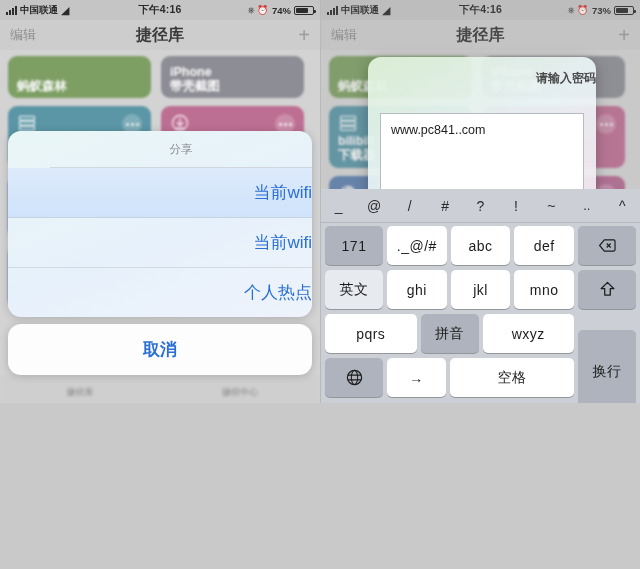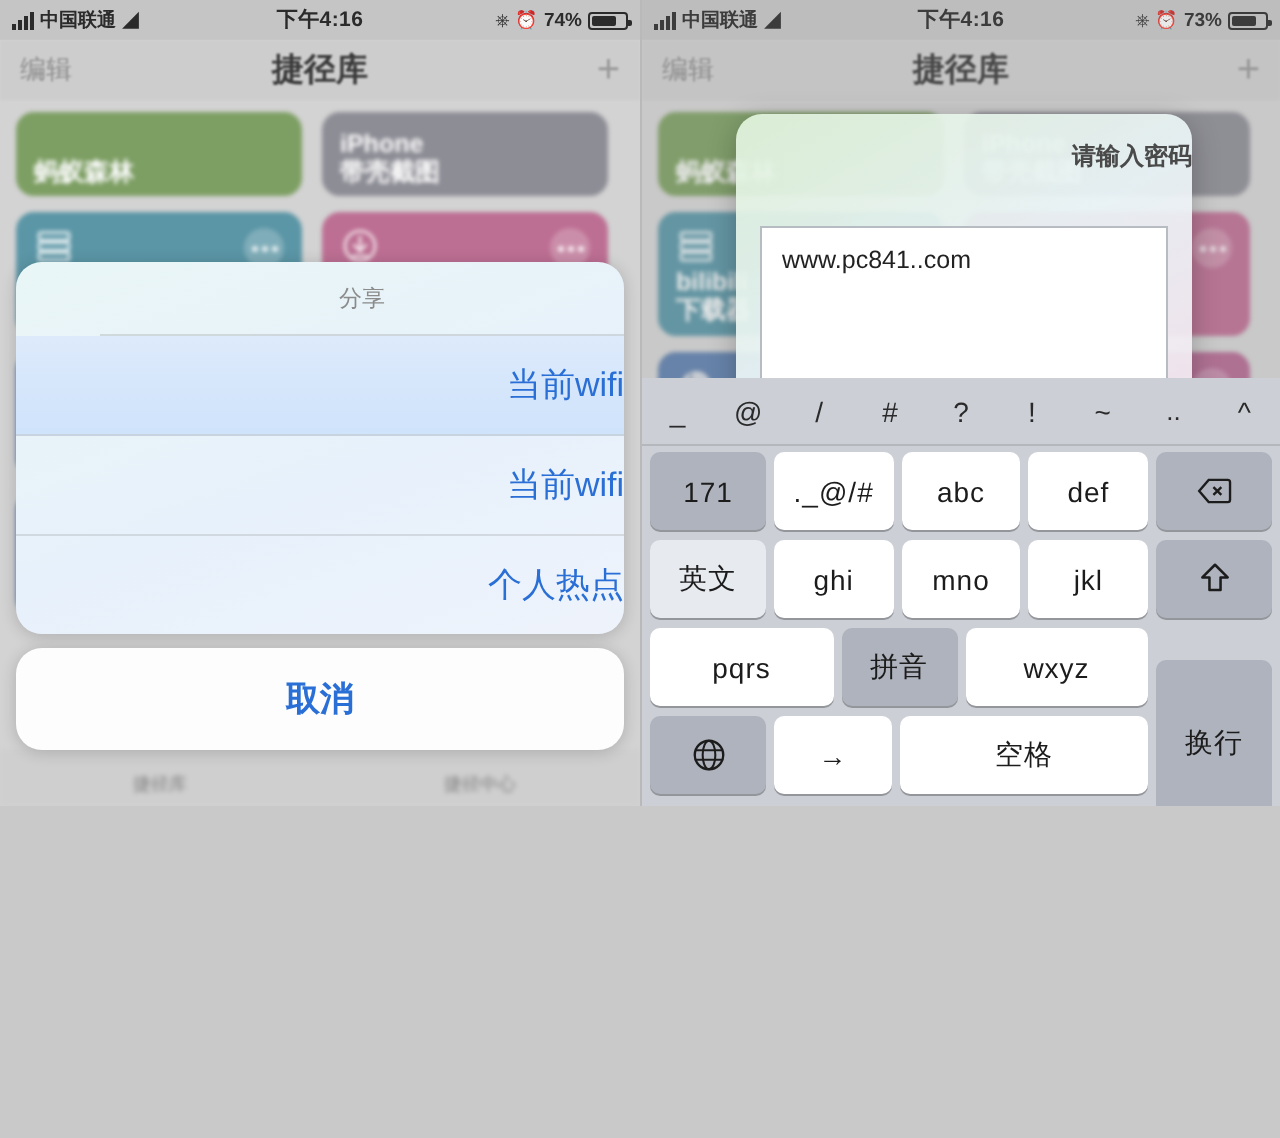--- a/index.html
+++ b/index.html
@@ -411,22 +411,22 @@
           <div class="key fn narrow">
             <svg class="icon-g" viewBox="0 0 24 24">
                 <path d="M8 5h12a1.5 1.5 0 011.5 1.5v11A1.5 1.5 0 0120 19H8L2 12z" fill="none" stroke="#1c1c1c" stroke-width="1.5"></path>
                 <path d="M11 9.5l5 5M16 9.5l-5 5" stroke="#1c1c1c" stroke-width="1.5"></path>
               </svg>
           </div>
         </div>
         <div class="krow">
           <div class="key fn-light narrow cjk">英文</div>
           <div class="key">ghi</div>
+          <div class="key">jkl</div>
           <div class="key">mno</div>
-          <div class="key">jkl</div>
           <div class="key fn narrow">
             <svg class="icon-g" viewBox="0 0 24 24">
                 <path d="M12 3l8 8h-4.5v8h-7v-8H4z" fill="none" stroke="#1c1c1c" stroke-width="1.6" stroke-linejoin="round"></path>
               </svg>
           </div>
         </div>
         <div class="krow">
           <div class="key">pqrs</div>
           <div class="key fn narrow cjk">拼音</div>
           <div class="key">wxyz</div>

